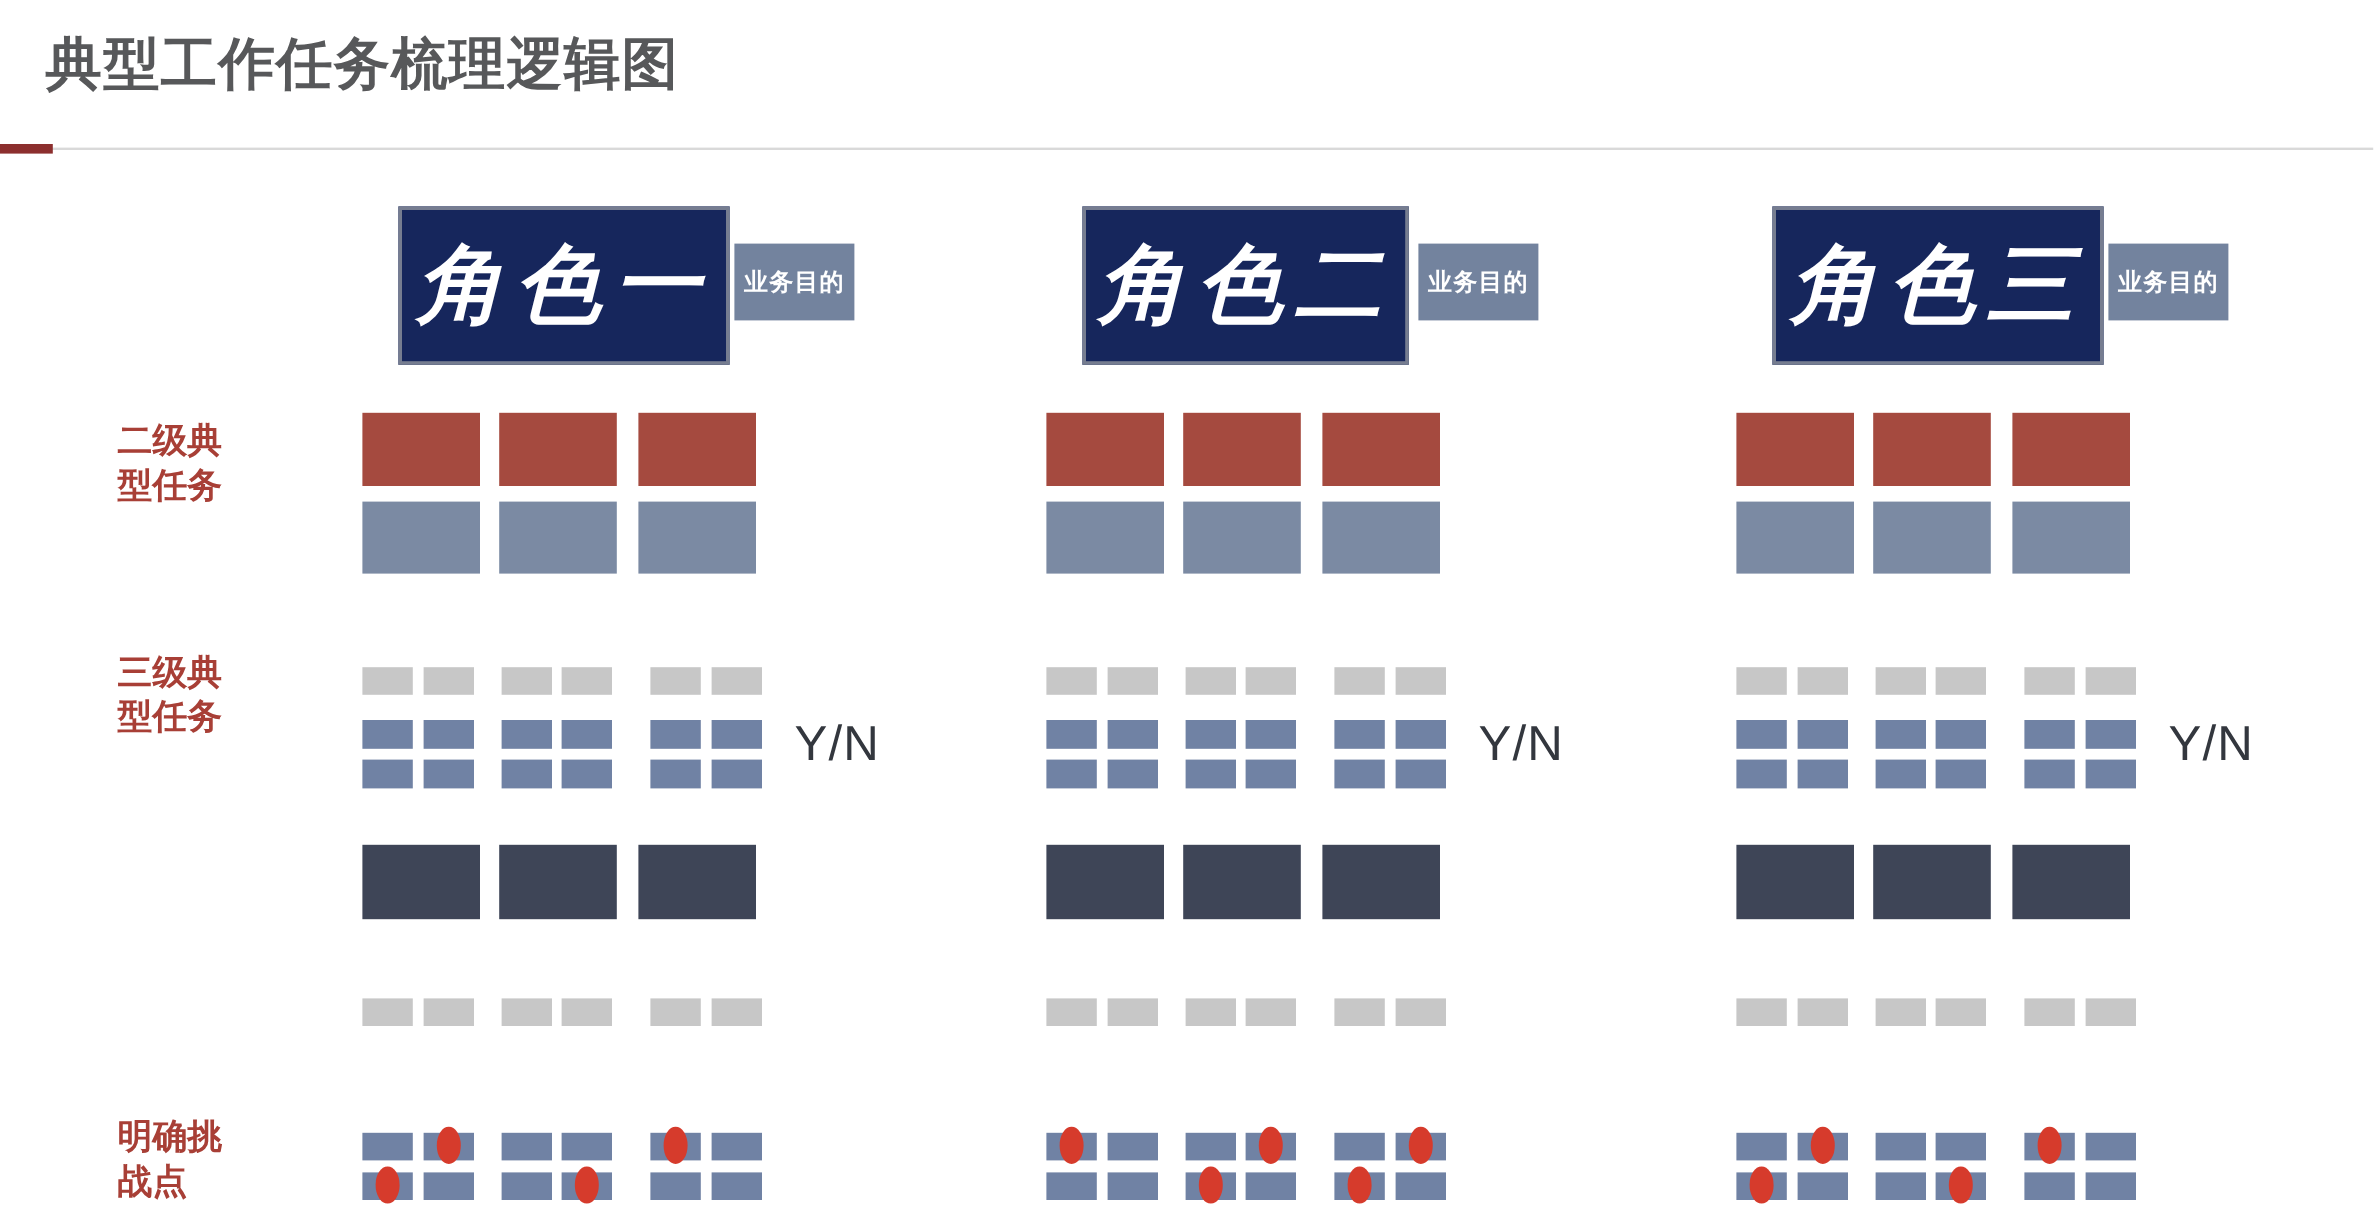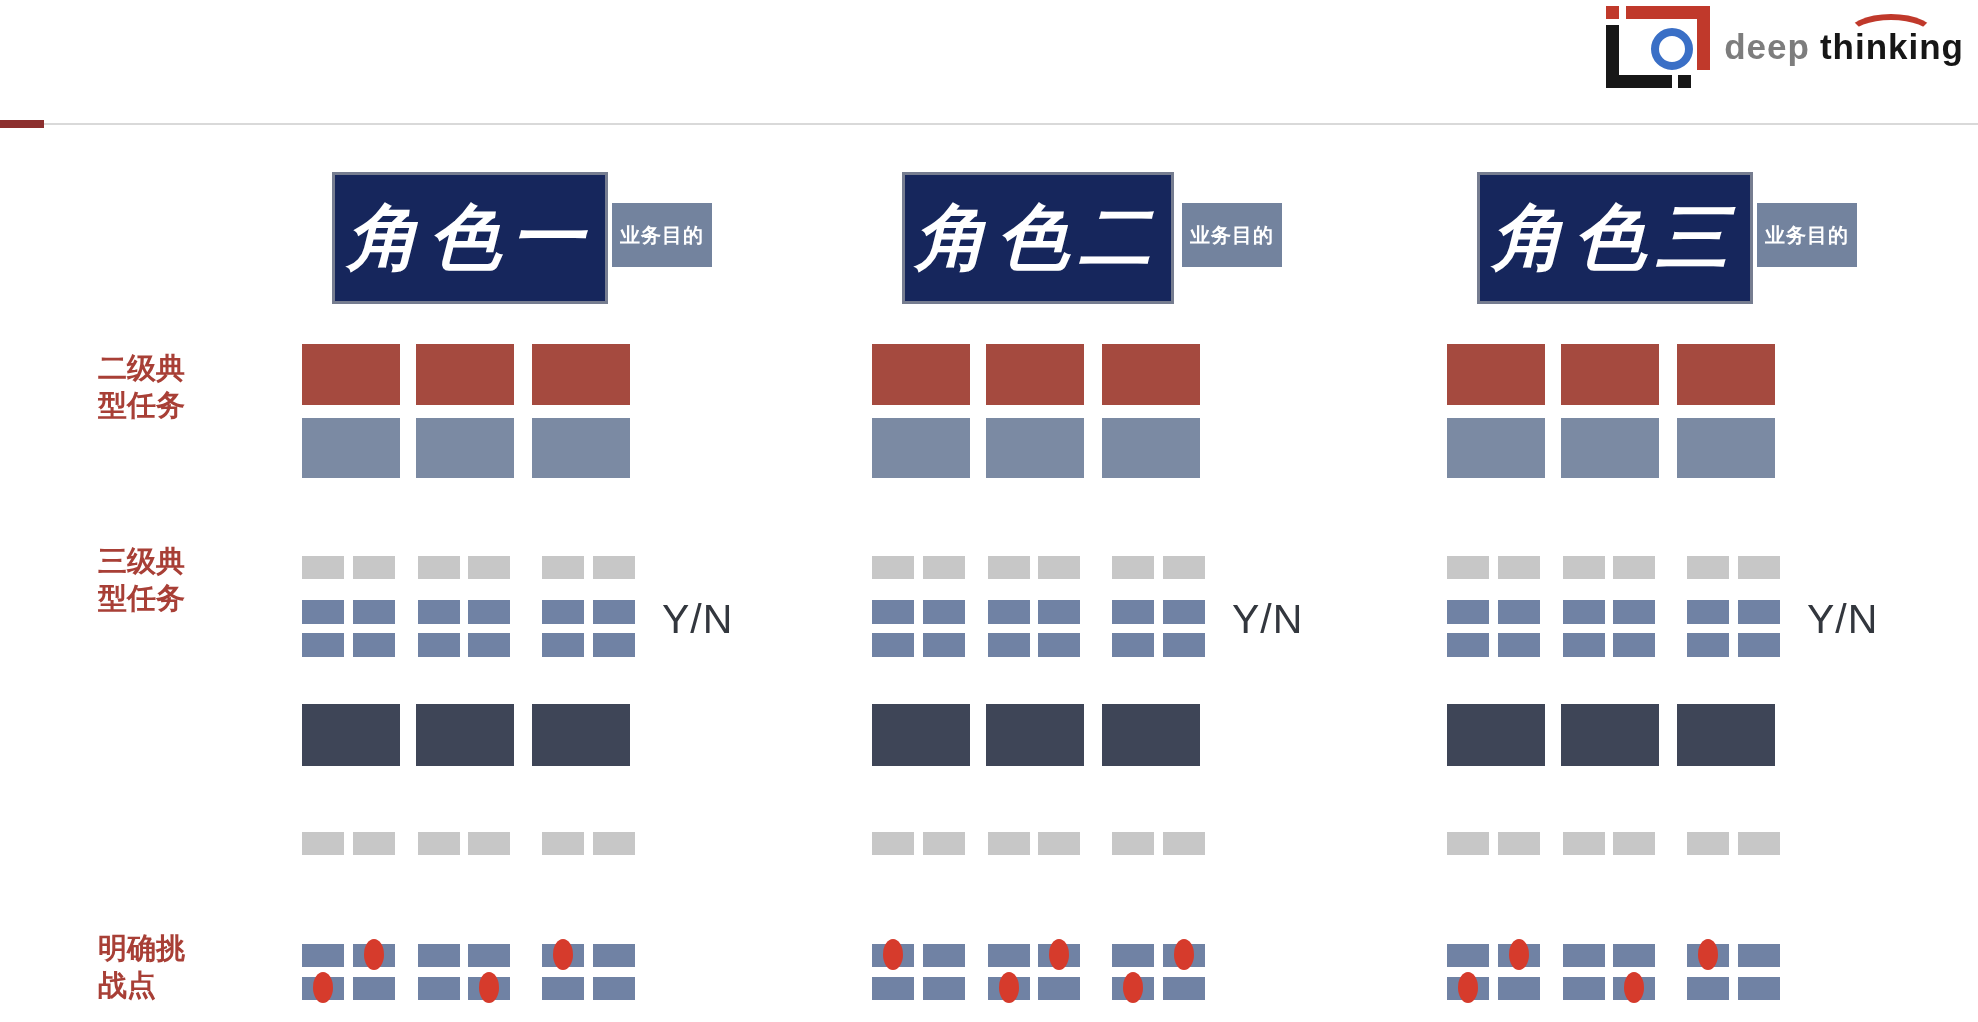--- a/index.html
+++ b/index.html
@@ -52,40 +52,26 @@
   .box-sblue{background:var(--small-blue);}
   .box-dark{background:var(--dark-slate);}
   .dot{background:var(--red-dot);border-radius:50%;}
   .yn{color:#33373e;font-size:41px;font-weight:500;letter-spacing:1px;}
 </style>
 </head>
 <body>
 
 <div class="slide">
 
+  <h1 class="page-title">典型工作任务梳理逻辑图</h1>
 
   <div class="rule">
     <span class="rule-accent"></span>
   </div>
 
-  <div class="logo">
-    <div class="logo-mark">
-      <span class="m mk-red-sq"></span>
-      <span class="m mk-red-top"></span>
-      <span class="m mk-red-right"></span>
-      <span class="m mk-blk-left"></span>
-      <span class="m mk-blk-bottom"></span>
-      <span class="m mk-blk-sq"></span>
-      <span class="m mk-ring"></span>
-    </div>
-    <div class="logo-text">
-      <span class="deep">deep</span><span class="thinking">thinking</span>
-      <span class="logo-arc"></span>
-    </div>
-  </div>
 
   <div class="row-label" style="top:350px">二级典
 型任务</div>
   <div class="row-label" style="top:543px">三级典
 型任务</div>
   <div class="row-label" style="top:930px">明确挑
 战点</div>
 
   <div id="columns">
       <div class="abs role-box" style="left: 332px; top: 172px; width: 276px; height: 132px;">角色一</div>

